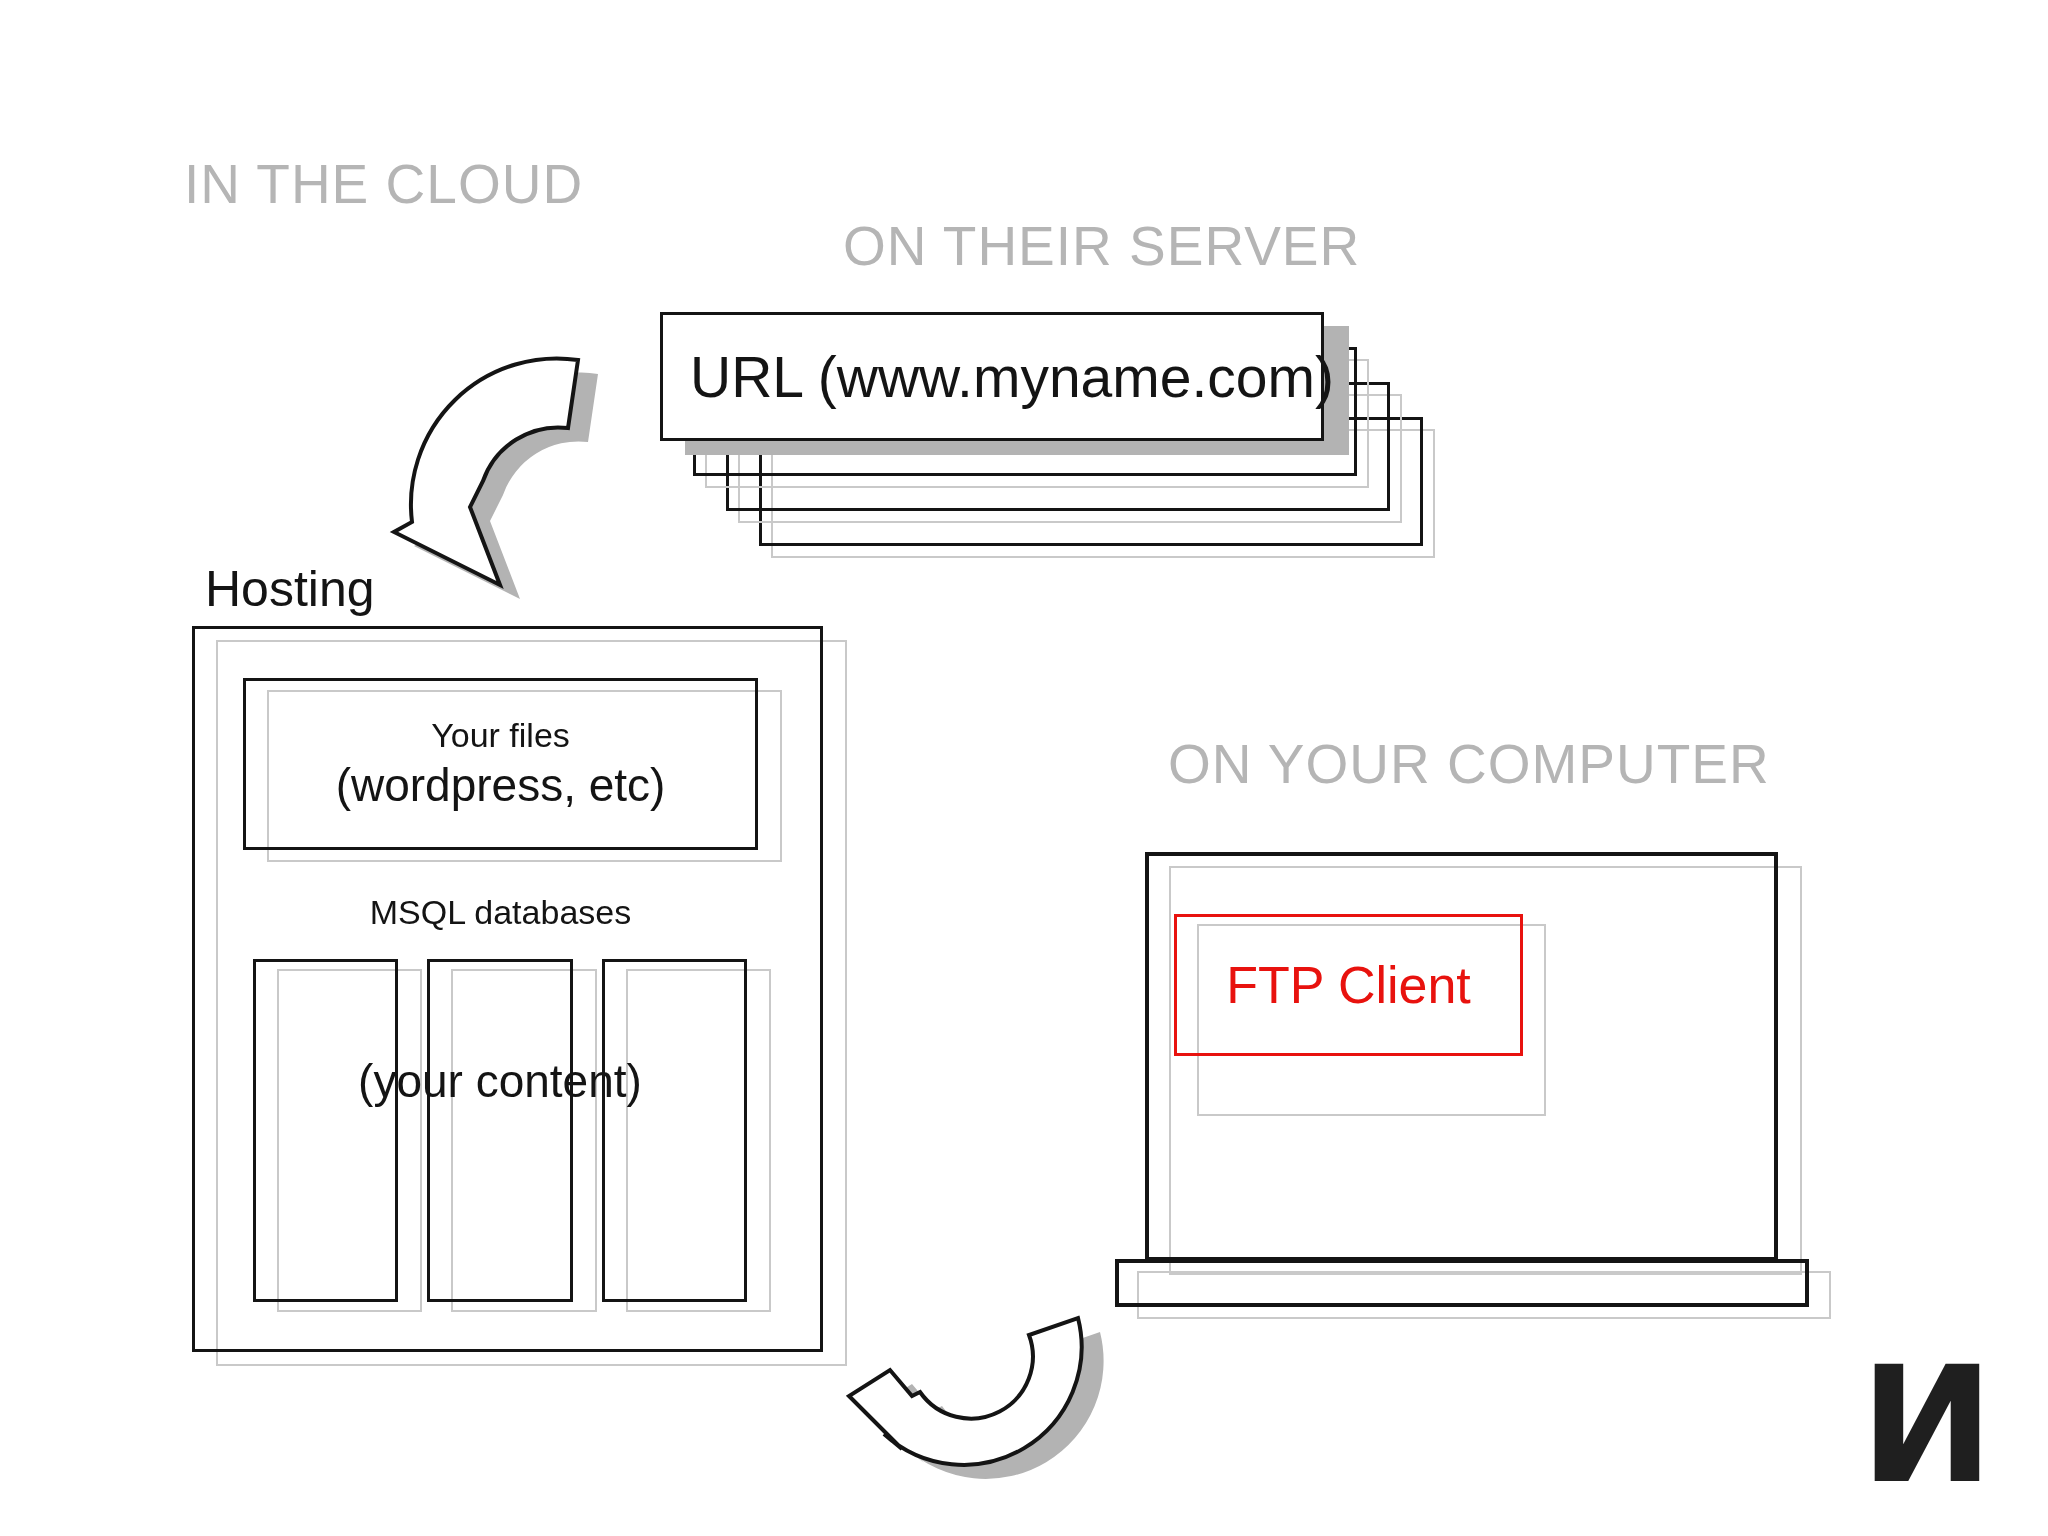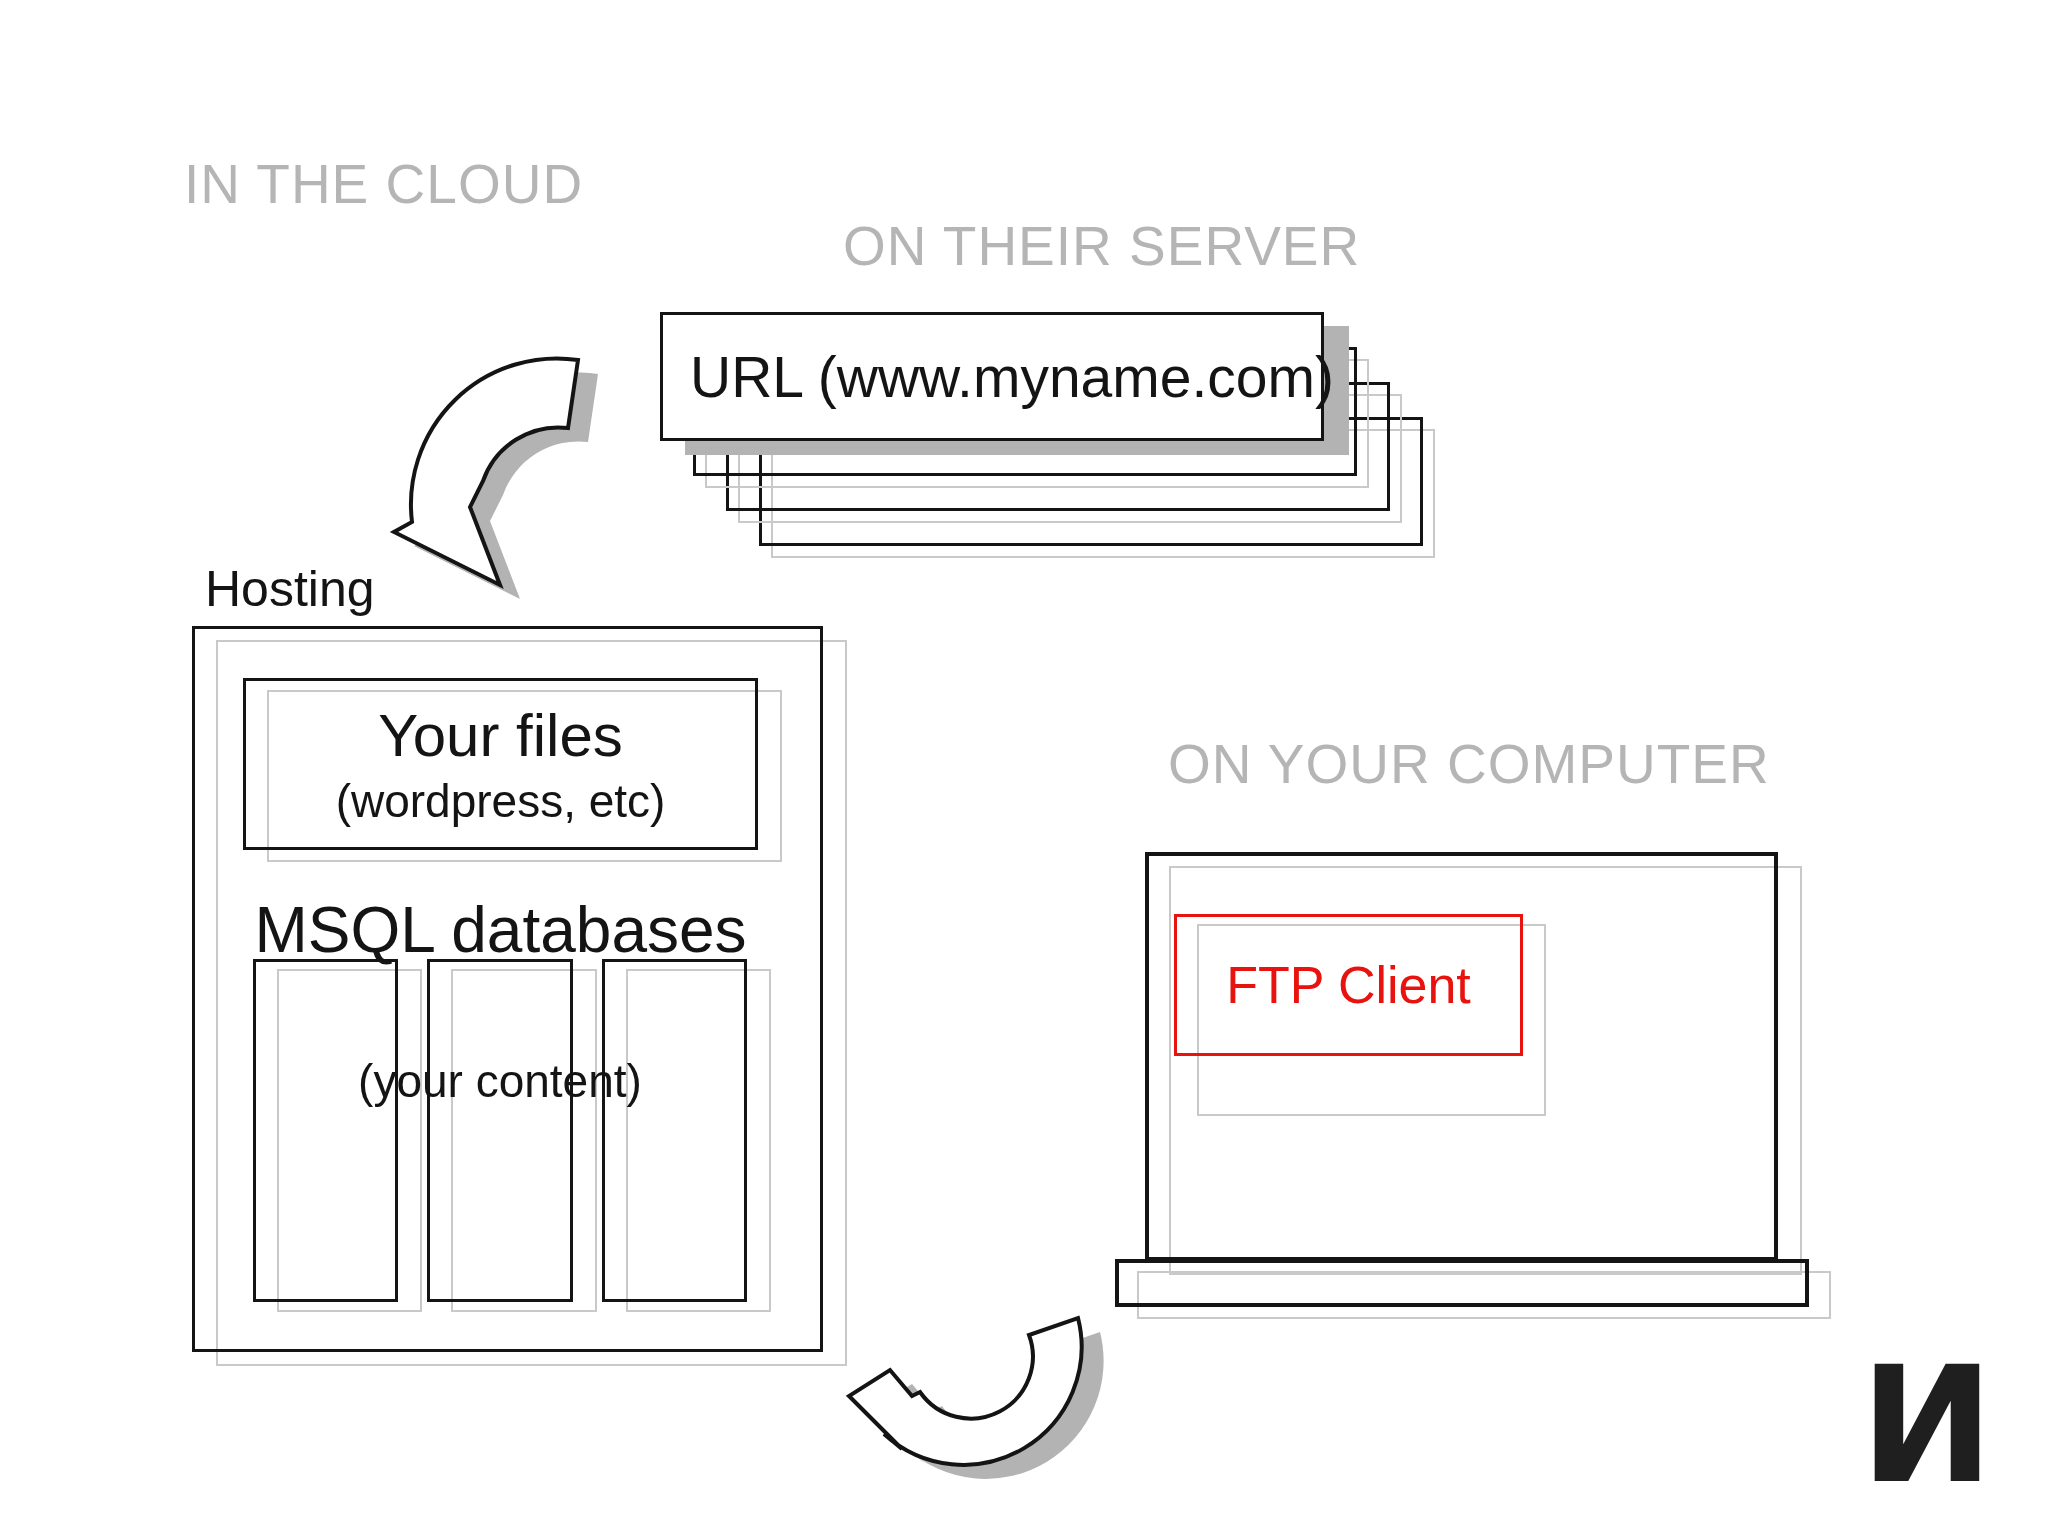--- a/index.html
+++ b/index.html
@@ -57,25 +57,25 @@
     <path class="shadow" transform="translate(20,14)" d="M 578 360 A 146 146 0 0 0 412 522 L 394 532 L 500 585 L 470 507 L 483 481 A 80 80 0 0 1 568 428 Z"></path>
     <path class="body" d="M 578 360 A 146 146 0 0 0 412 522 L 394 532 L 500 585 L 470 507 L 483 481 A 80 80 0 0 1 568 428 Z"></path>
   </svg>
 
   <div class="ink-text" style="left:205px;top:560px;font-size:50px;">Hosting</div>
   <div class="ghost" style="left:216px;top:640px;width:631px;height:726px;"></div>
   <div class="blackbox" style="left:192px;top:626px;width:631px;height:726px;"></div>
 
   <div class="ghost" style="left:267px;top:690px;width:515px;height:172px;"></div>
   <div class="blackbox center-text" style="left:243px;top:678px;width:515px;height:172px;flex-direction:column;line-height:1.22;">
-    <div class="ink-text" style="position:static;font-size:60px;text-align:center;">Your files</div>
+    <div class="ink-text" style="position:static;font-size:34px;text-align:center;">Your files</div>
     <div class="ink-text" style="position:static;font-size:46px;">(wordpress, etc)</div>
   </div>
 
-  <div class="ink-text center-text" style="left:243px;top:893px;width:515px;font-size:64px;">MSQL databases</div>
+  <div class="ink-text center-text" style="left:243px;top:893px;width:515px;font-size:34px;">MSQL databases</div>
 
   <div class="ghost" style="left:277px;top:969px;width:145px;height:343px;"></div>
   <div class="blackbox" style="left:253px;top:959px;width:145px;height:343px;"></div>
   <div class="ghost" style="left:451px;top:969px;width:146px;height:343px;"></div>
   <div class="blackbox" style="left:427px;top:959px;width:146px;height:343px;"></div>
   <div class="ghost" style="left:626px;top:969px;width:145px;height:343px;"></div>
   <div class="blackbox" style="left:602px;top:959px;width:145px;height:343px;"></div>
 
   <div class="ink-text center-text" style="left:253px;top:1054px;width:494px;font-size:46px;">(your content)</div>
 

